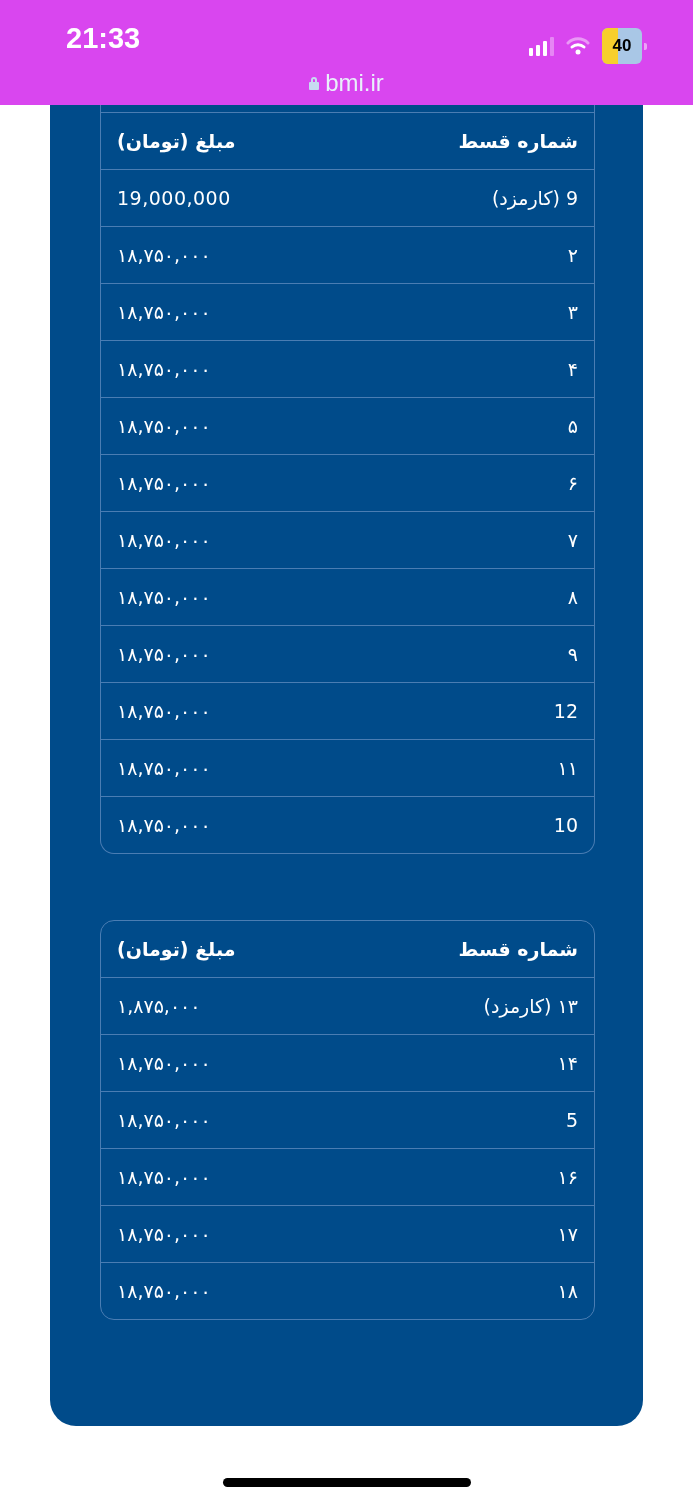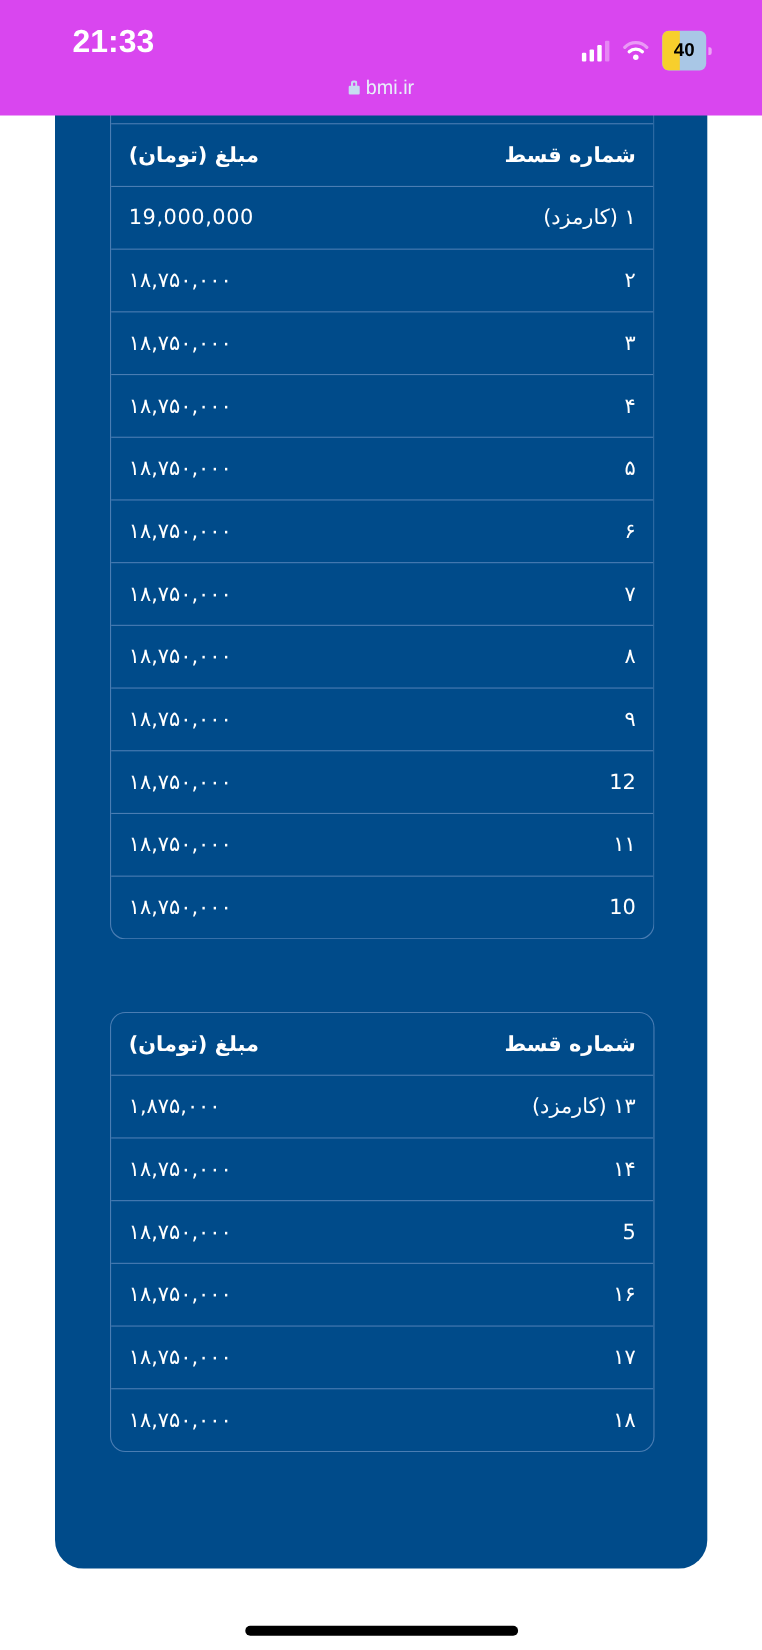--- a/index.html
+++ b/index.html
@@ -22,21 +22,21 @@
   .signal span.dim { background: rgba(255,255,255,0.35); }
   .battery {
     position: relative; width: 40px; height: 36px; border-radius: 6px;
     background: #a9c7e6; overflow: hidden; display: flex; align-items: center; justify-content: center;
   }
   .battery .fill { position: absolute; left: 0; top: 0; bottom: 0; width: 40%; background: #f7cf2c; }
   .battery .lvl { position: relative; font-family: "Liberation Sans", sans-serif; font-weight: bold; font-size: 17px; color: #000; }
   .battery-tip { width: 3px; height: 7px; background: rgba(255,255,255,0.5); border-radius: 0 2px 2px 0; margin-left: -10px; }
   .url {
     position: absolute; top: 69px; left: 0; width: 693px; text-align: center;
-    color: #e8f0fa; font-family: "Liberation Sans", sans-serif; font-size: 18px;
+    color: #e8f0fa; font-family: "Liberation Sans", sans-serif; font-size: 24px;
     display: flex; justify-content: center; align-items: center; gap: 6px;
   }
   .lock { display: inline-block; position: relative; width: 10px; height: 13px; }
   .lock .shackle { position: absolute; left: 2px; top: 0; width: 6px; height: 7px; border: 2px solid #c7dcf1; border-bottom: none; border-radius: 4px 4px 0 0; box-sizing: border-box; }
   .lock .body { position: absolute; left: 0; bottom: 0; width: 10px; height: 8px; background: #c7dcf1; border-radius: 1px; }
 
   .card {
     position: absolute; left: 50px; top: 60px; width: 593px; height: 1366px;
     background: #004b8a; border-radius: 0 0 26px 26px;
   }
@@ -67,21 +67,21 @@
 <div class="card">
 
   <div class="tbl" id="tbl1" style="top:-8px; border-top:none; border-radius:0 0 14px 14px;">
     <div class="title">اقساط سال اول</div>
     <div class="row head">
       <span>شماره قسط</span>
       <span>مبلغ (تومان)</span>
     </div>
     <div id="rows1">
         <div class="row">
-          <span>۱ (کارمزد)</span>
+          <span>9 (کارمزد)</span>
           <span class="amount">19,000,000</span>
         </div>
         <div class="row">
           <span>۲</span>
           <span class="amount">۱۸,۷۵۰,۰۰۰</span>
         </div>
         <div class="row">
           <span>۳</span>
           <span class="amount">۱۸,۷۵۰,۰۰۰</span>
         </div>

